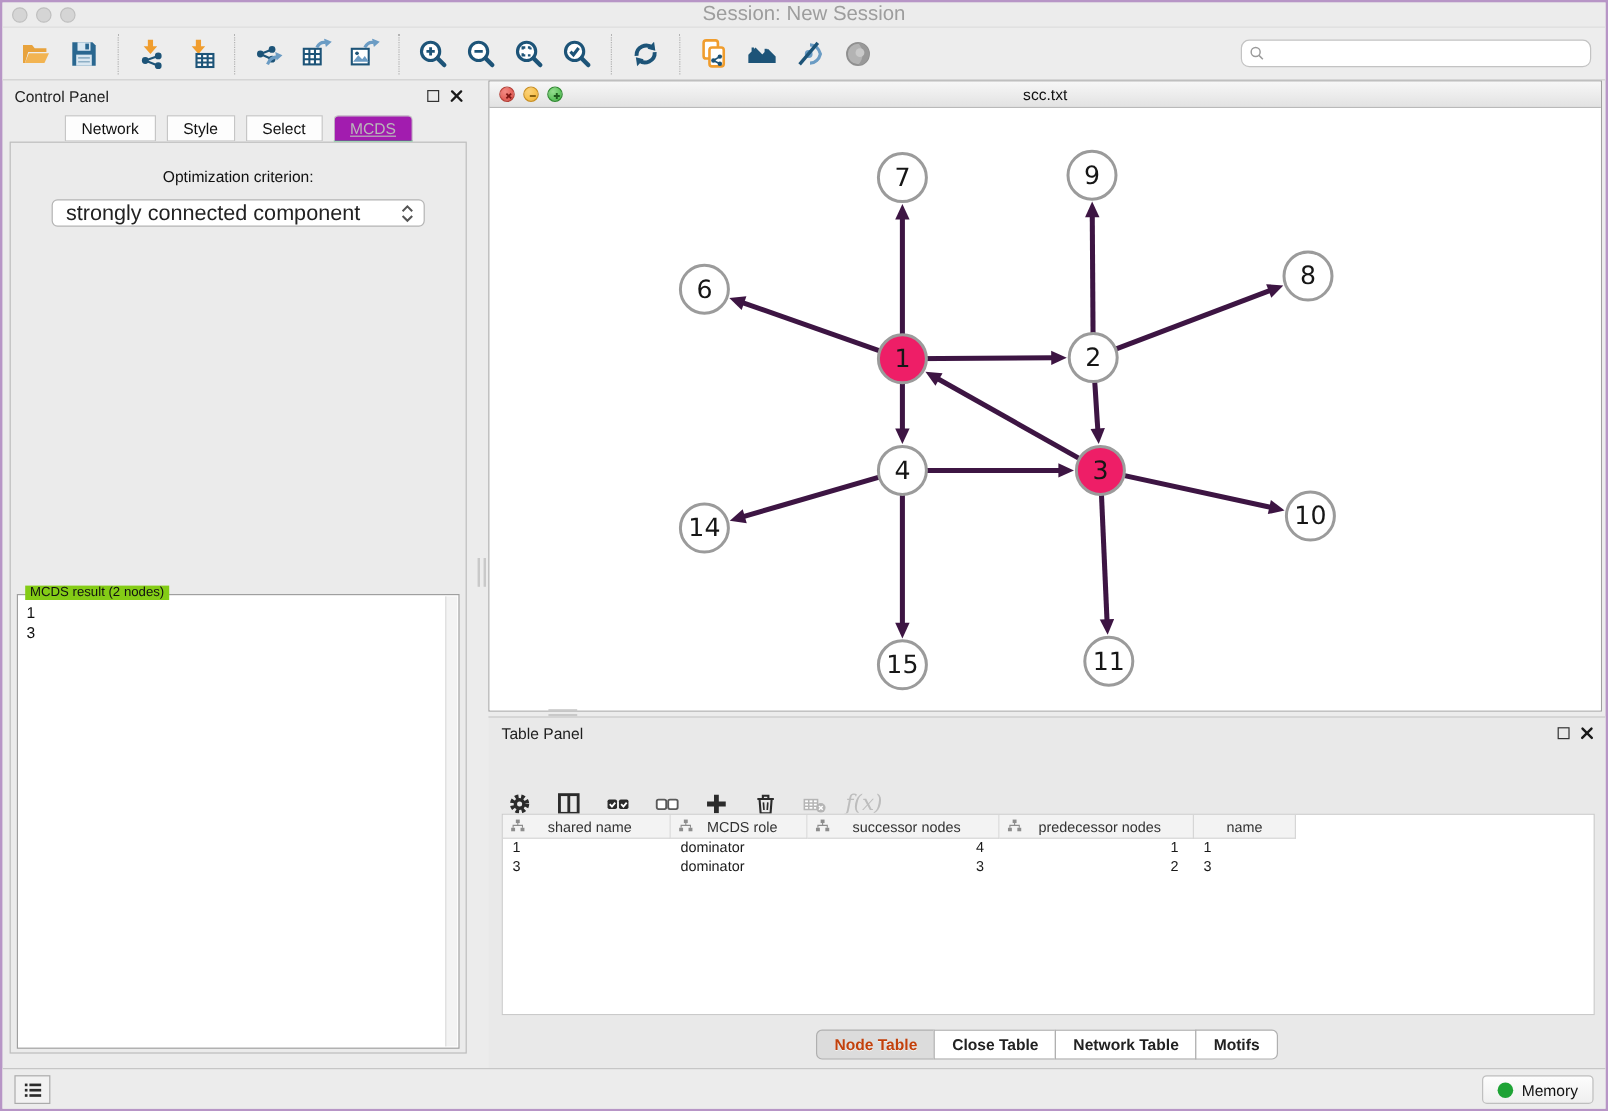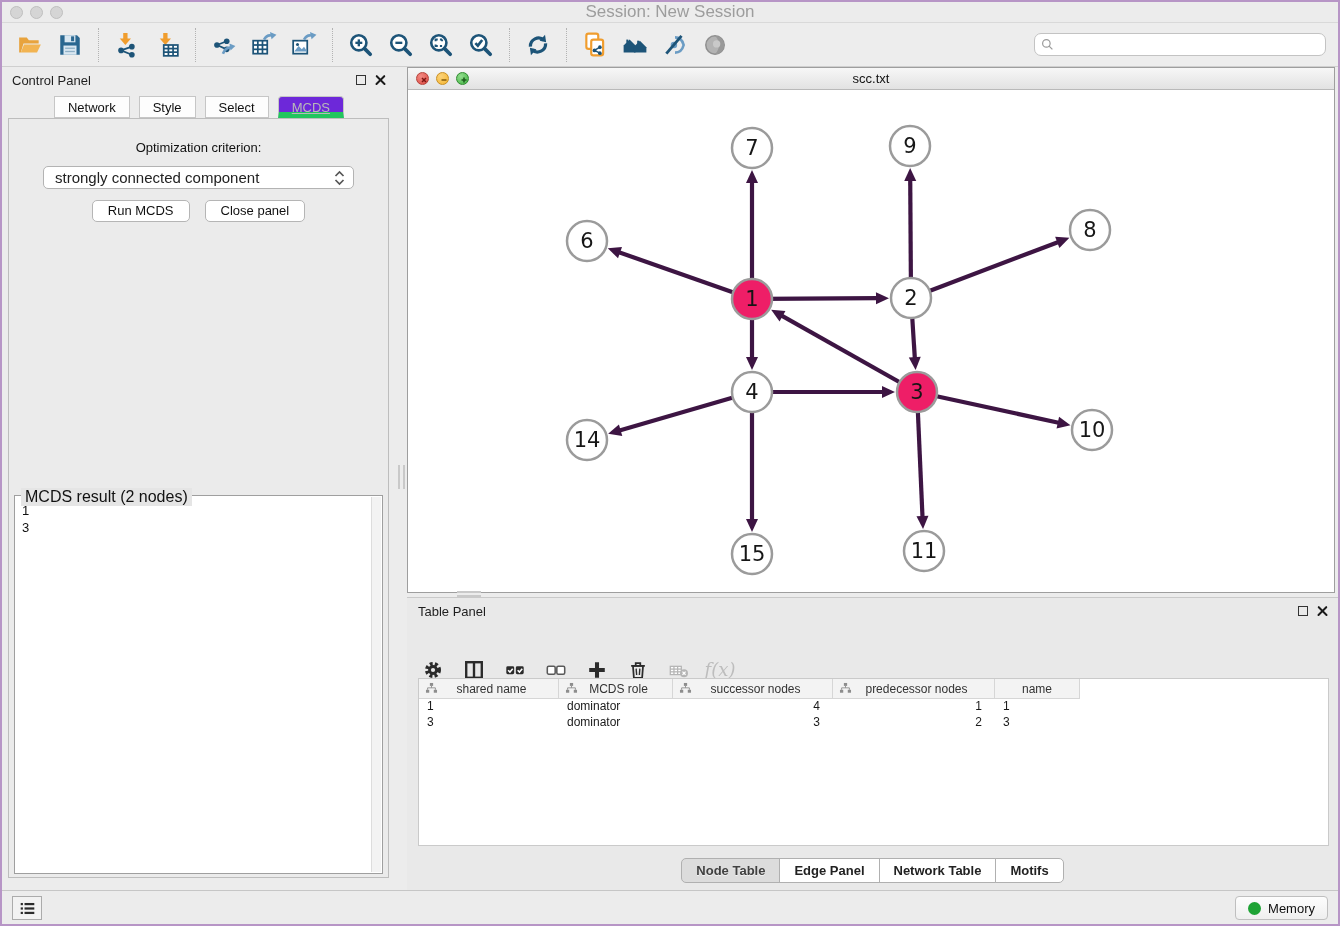--- a/index.html
+++ b/index.html
@@ -30,29 +30,29 @@
   .cp-header { height:26px; position:relative; }
   .cp-title { position:absolute; left:10px; top:6px; font-size:13px; color:#1f1f1f; }
   .panel-icons { position:absolute; right:10px; top:7px; display:flex; gap:9px; align-items:center; }
   .float-icon { width:10px; height:10px; border:1.5px solid #333; background:transparent; }
   .close-icon { width:11px; height:11px; position:relative; }
   .close-icon:before,.close-icon:after{content:"";position:absolute;left:-1px;top:4.5px;width:13px;height:2.4px;background:#1a1a1a;border-radius:1px;}
   .close-icon:before{transform:rotate(45deg);} .close-icon:after{transform:rotate(-45deg);}
   .cp-tabs { position:absolute; top:29px; left:0; right:0; display:flex; justify-content:center; z-index:2;gap:10px; }
   .cp-tab { height:22px; line-height:21px; padding:0 13px; background:#fdfdfd; border:1px solid #c6c6c6; margin-left:-1px; font-size:13px; color:#111; }
   .cp-tab.first { margin-left:0; }
-  .cp-tab.active { background:#6d28d9; color:#b9b9b9; border-bottom:6px solid #22c55e; border-radius:4px 4px 0 0;text-decoration:underline; }
+  .cp-tab.active { background:#a21caf; color:#b9b9b9; border-bottom:1px solid #22c55e; border-radius:4px 4px 0 0;text-decoration:underline; }
   .cp-body { position:absolute; top:51px; left:6px; right:7px; bottom:12px; background:#ebebeb; border:1px solid #bdbdbd; }
   .cp-opt-label { margin-top:21px; text-align:center; font-size:13px; color:#111; }
-  .cp-select { width:311px; height:23px; margin:11px auto 0 auto; background:#fff; border:1px solid #b3b3b3; border-radius:5px; position:relative; display:flex; align-items:center; padding-left:11px; font-size:15px; }
+  .cp-select { width:311px; height:23px; margin:11px auto 0 auto; background:#fff; border:1px solid #b3b3b3; border-radius:5px; position:relative; display:flex; align-items:center; padding-left:11px; font-size:18px; }
   .cp-select svg { position:absolute; right:6px; top:3px; width:15px; height:16px; }
   .cp-buttons { display:flex; justify-content:center; gap:15px; margin-top:11px; }
   .btn { height:22px; background:#fff; border:1px solid #b5b5b5; border-radius:5px; padding:0 15px; font-size:13px; line-height:20px; color:#111; }
   .cp-result { position:absolute; left:5px; right:5px; top:376px; bottom:3px; border:1px solid #9f9f9f; background:#fff; }
-  .cp-result-legend { position:absolute; top:-8px; left:6px; background:#e5e5e5; padding:0 4px; font-size:16px; color:#111;text-align:right; }
+  .cp-result-legend { position:absolute; top:-8px; left:6px; background:#84cc16; padding:0 4px; font-size:11px; color:#111;text-align:right; }
   .cp-result-text { position:absolute; inset:1px 12px 1px 1px; padding:5px 0 0 6px; font-size:13px; line-height:17px; color:#111; overflow:hidden; }
   .cp-result-scroll { position:absolute; top:1px; bottom:1px; right:1px; width:10px; background:#f3f3f3; border-left:1px solid #ddd; }
 
   .v-grip { position:absolute; left:396px; top:398px; width:7px; height:24px; border-left:2px solid #c9c9c9; border-right:2px solid #c9c9c9; }
   .h-grip { position:absolute; left:455px; top:524px; width:24px; height:6px; border-top:2px solid #c9c9c9; border-bottom:2px solid #c9c9c9; }
 
   
   .net-window { position:absolute; left:405px; top:0; right:3px; height:526px; border:1px solid #9e9e9e; background:#fff; }
   .net-titlebar { height:22px; background:linear-gradient(#f7f7f7,#e2e2e2); border-bottom:1px solid #b9b9b9; position:relative; }
   .net-lights { position:absolute; left:8px; top:4px; display:flex; gap:7px; }
@@ -79,21 +79,21 @@
   .th .thlabel { padding-left:6px; }
   .tp-row { display:flex; height:16px; font-size:12px; color:#1a1a1a; }
   .td { overflow:hidden; white-space:nowrap; }
   .td.l { text-align:left; padding-left:8px; }
   .td.r { text-align:right; padding-right:13px; }
   .c0{width:140px;} .c1{width:114px;} .c2{width:160px;text-align:center;} .c3{width:162px;} .c4{width:85px;}
   .tp-tabs { position:absolute; bottom:7px; left:0; right:0; display:flex; justify-content:center; }
   .tp-tab { height:25px; line-height:23px; padding:0 14px; background:#fff; border:1px solid #b0b0b0; margin-left:-1px; font-size:13px; font-weight:bold; color:#222; }
   .tp-tab.first { border-radius:5px 0 0 5px; margin-left:0; }
   .tp-tab.last { border-radius:0 5px 5px 0; }
-  .tp-tab.active { background:#dcdcdc; color:#404040; text-shadow:0 1px 0 #f3f3f3; }
+  .tp-tab.active { background:#dcdcdc; color:#c2410c; text-shadow:0 1px 0 #f3f3f3; }
 
   
   .statusbar { height:34px; background:#ececec; border-top:1px solid #c6c6c6; position:relative; flex:0 0 auto; }
   .list-btn { position:absolute; left:10px; top:5px; width:30px; height:24px; background:#f2f2f2; border:1px solid #ababab; display:flex; align-items:center; justify-content:center; }
   .memory-btn { position:absolute; right:10px; top:5px; height:24px; background:linear-gradient(#fdfdfd,#efefef); border:1px solid #bfbfbf; border-radius:4px; display:flex; align-items:center; gap:7px; padding:0 12px; font-size:13px; color:#111; }
   .mem-dot { width:13px; height:13px; border-radius:50%; background:#1ea335; }
 </style>
 </head>
 <body>
 
@@ -281,24 +281,20 @@
         <span class="cp-tab active">MCDS</span>
       </div>
       <div class="cp-body">
         <div class="cp-opt-label">Optimization criterion:</div>
         <div class="cp-select">
           <span>strongly connected component</span>
           <svg viewBox="0 0 15 16">
               <path d="M3.5 6 L7.5 2 L11.5 6" fill="none" stroke="#555" stroke-width="1.7"></path>
               <path d="M3.5 10 L7.5 14 L11.5 10" fill="none" stroke="#555" stroke-width="1.7"></path>
             </svg>
-        </div>
-        <div class="cp-buttons">
-          <button class="btn">Run MCDS</button>
-          <button class="btn">Close panel</button>
         </div>
         <div class="cp-result">
           <span class="cp-result-legend">MCDS result (2 nodes)</span>
           <div class="cp-result-text">
             <div>1</div>
             <div>3</div>
           </div>
           <div class="cp-result-scroll"></div>
         </div>
       </div>
@@ -504,21 +500,21 @@
         <div class="tp-row">
           <span class="td l c0">3</span>
           <span class="td l c1">dominator</span>
           <span class="td r c2">3</span>
           <span class="td r c3">2</span>
           <span class="td l c4">3</span>
         </div>
       </div>
       <div class="tp-tabs">
         <span class="tp-tab first active">Node Table</span>
-        <span class="tp-tab">Edge Panel</span>
+        <span class="tp-tab">Close Table</span>
         <span class="tp-tab">Network Table</span>
         <span class="tp-tab last">Motifs</span>
       </div>
     </div>
   </div>
 
   <div class="statusbar">
     <span class="list-btn">
       <svg viewBox="0 0 20 20" width="17" height="17">
           <rect x="2" y="3.5" width="2.6" height="2.6" fill="#2b2b2b"></rect>

